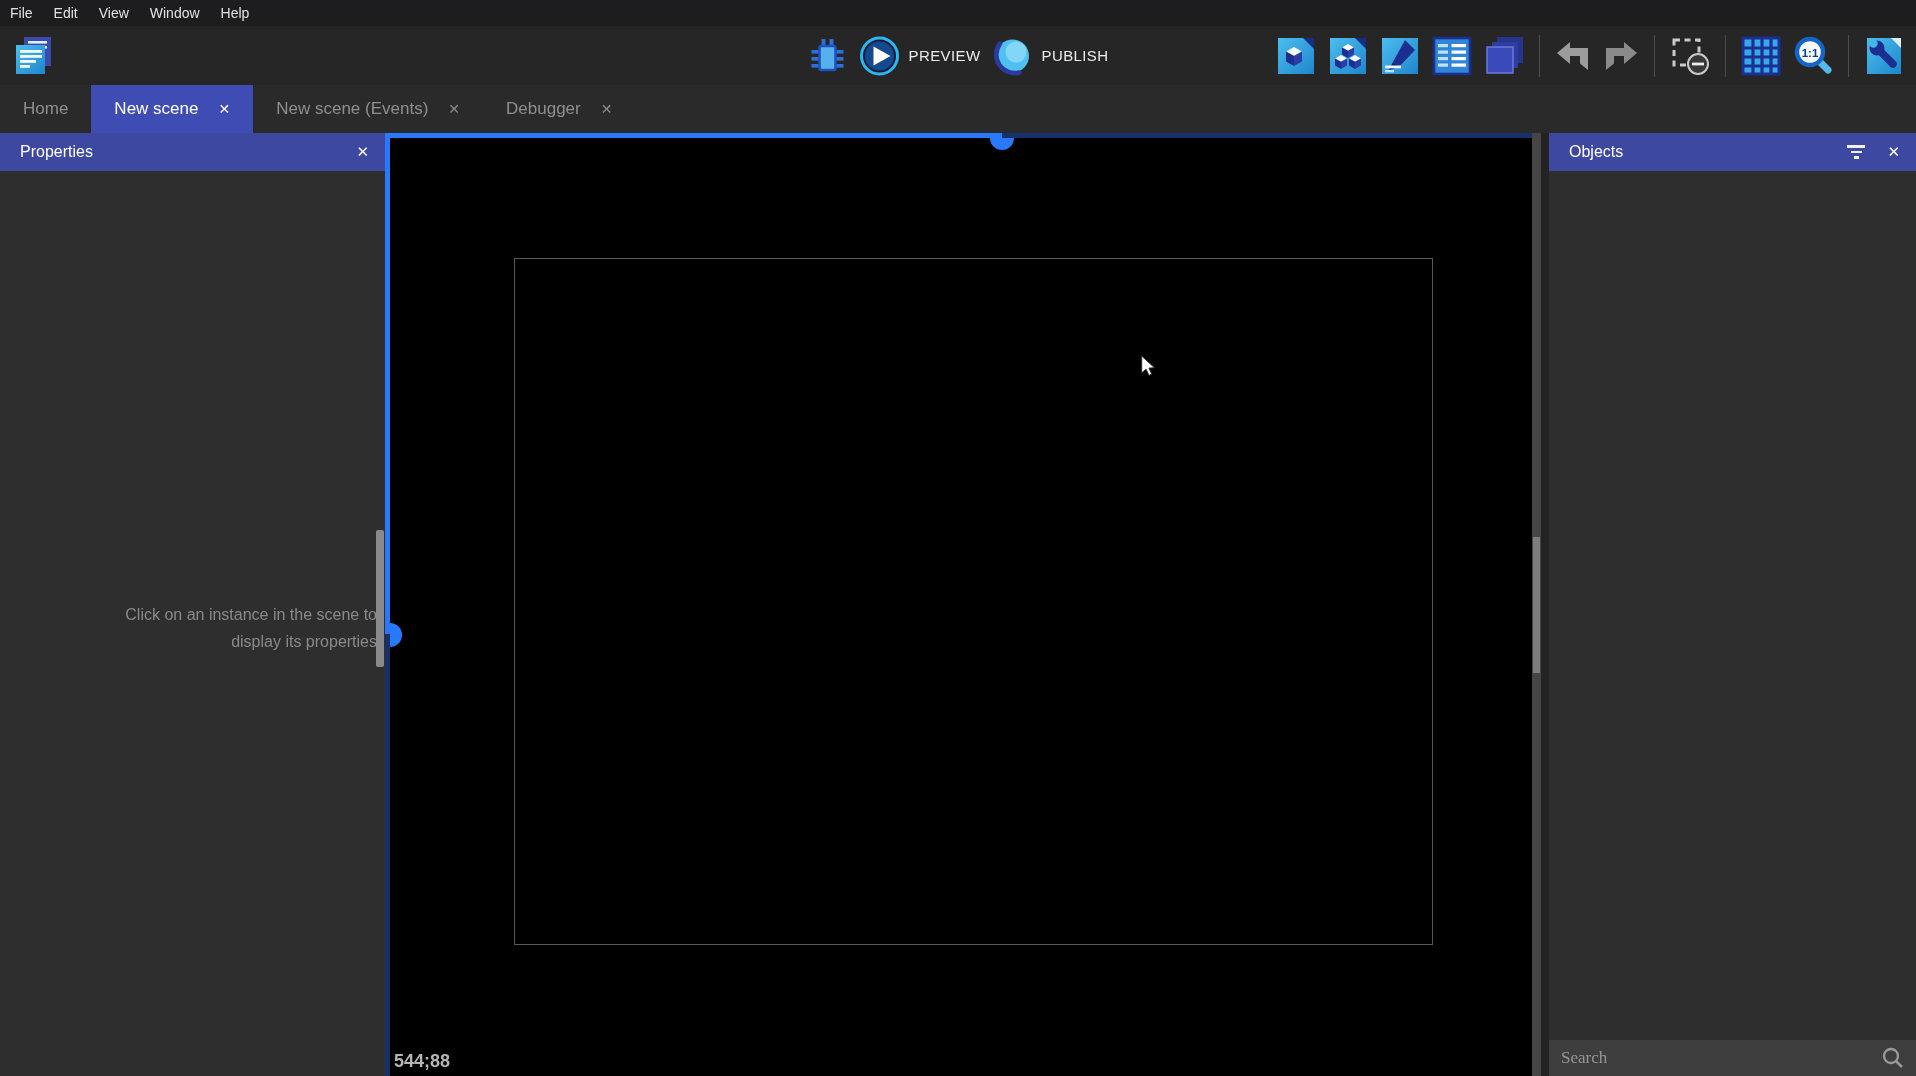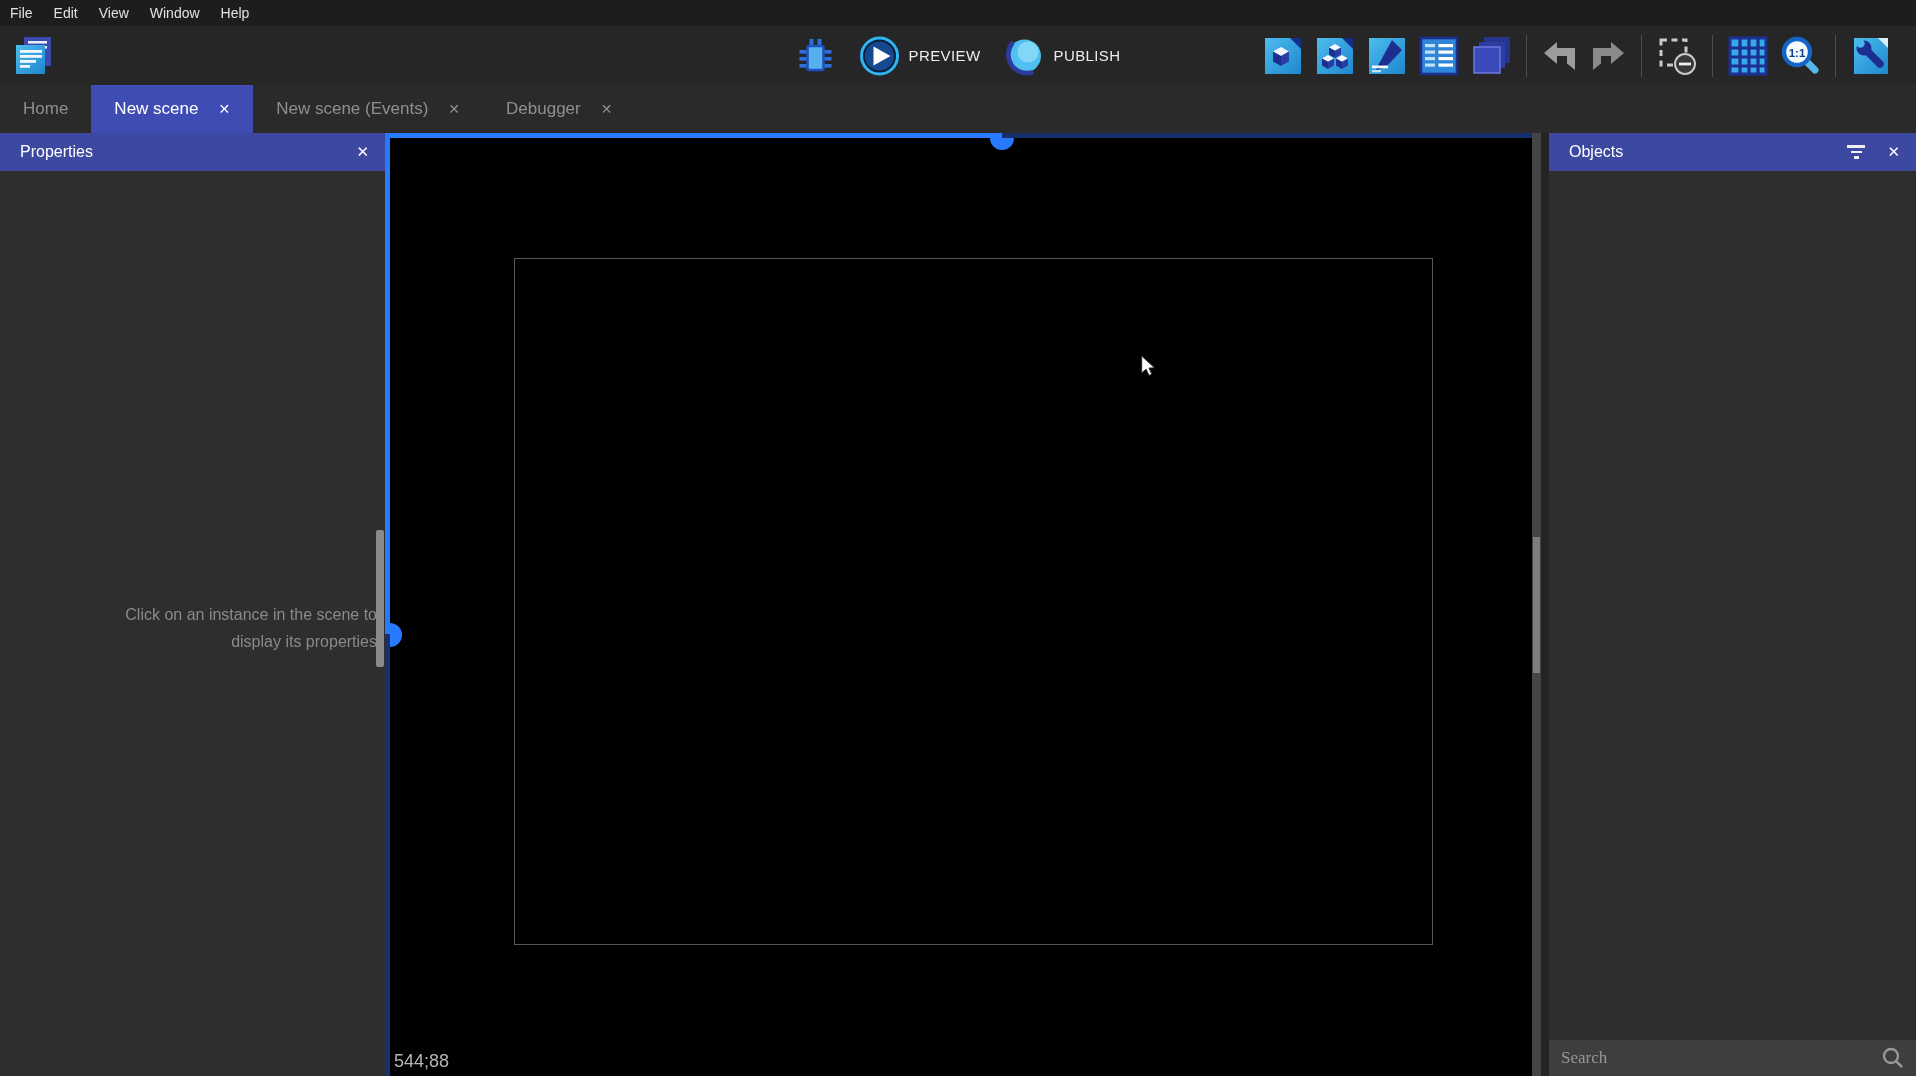--- a/index.html
+++ b/index.html
@@ -10,23 +10,23 @@
   
   .menubar { position:absolute; top:0; left:0; right:0; height:26px; background:#1d1d1f;
     display:flex; align-items:center; gap:21px; padding-left:10px; }
   .menu-item { color:#e2e2e2; font-size:14px; cursor:default; }
 
   
   .toolbar { position:absolute; top:26px; left:0; right:0; height:59px; background:#262626; }
   .toolbar button { background:transparent; border:none; padding:0; display:flex; align-items:center; gap:9px; }
   .pm-btn { position:absolute; left:13px; top:8px; }
   .toolbar-center { position:absolute; left:50%; top:0; height:59px; transform:translateX(-50%);
-    display:flex; align-items:center; gap:24px; }
+    display:flex; align-items:center; gap:12px; }
   .tb-label { color:#ececec; font-size:15px; letter-spacing:0.4px; }
-  .toolbar-right { position:absolute; right:25px; top:0; height:59px; display:flex; align-items:center; gap:12px; }
+  .toolbar-right { position:absolute; right:12px; top:0; height:59px; display:flex; align-items:center; gap:12px; }
   .tb-divider { width:1px; height:42px; background:#4d4d4d; margin:0 3px; }
 
   
   .tabbar { position:absolute; top:85px; left:0; right:0; height:48px; background:#2a2a2a;
     display:flex; align-items:stretch; }
   .tab { display:flex; align-items:center; padding:0 23px; font-size:17px; color:#8f8f8f; cursor:default; }
   .tab .tab-close { margin-left:20px; font-size:14px; color:#8f8f8f; }
   .tab.active { background:#3e4cb4; color:#ffffff; }
   .tab.active .tab-close { color:#ffffff; }
 
@@ -51,21 +51,21 @@
   .cv-border-top .seg-bright { position:absolute; left:0; top:0; width:617px; height:5px; background:#2979ff; }
   .cv-border-top .seg-dark   { position:absolute; left:617px; top:0; right:0; height:5px; background:#15306b; }
   .cv-border-left { position:absolute; top:0; left:0; bottom:0; width:5px; }
   .cv-border-left .seg-bright { position:absolute; top:0; left:0; width:5px; height:501px; background:#2979ff; }
   .cv-border-left .seg-dark   { position:absolute; top:501px; left:0; width:5px; bottom:0; background:#15306b; }
   .handle-top  { position:absolute; left:605px; top:5px; width:24px; height:12px;
     border-radius:0 0 12px 12px; background:#2979ff; }
   .handle-left { position:absolute; left:5px; top:490px; width:12px; height:24px;
     border-radius:0 12px 12px 0; background:#2979ff; }
   .game-rect { position:absolute; left:129px; top:125px; width:919px; height:687px; border:1px solid #585858; }
-  .canvas-coords { position:absolute; left:9px; bottom:4px; color:#b5b5b5; font-size:18px; font-weight:normal; }
+  .canvas-coords { position:absolute; left:9px; bottom:4px; color:#b5b5b5; font-size:18px; font-weight:bold; }
   .mouse-cursor { position:absolute; left:752px; top:222px; }
 
   .v-scrollbar { position:absolute; left:1532px; top:0; width:9px; height:100%; background:#454545; }
   .v-scrollbar .thumb { position:absolute; left:1px; right:1px; top:404px; height:136px; background:#7d7d7d; }
 
   
   .objects-panel { position:absolute; left:1549px; right:0; top:0; bottom:0; background:#2e2e2e; }
   .filter-btn { background:transparent; border:none; margin-right:22px; display:flex; flex-direction:column;
     align-items:center; gap:3px; }
   .filter-btn i { display:block; height:2.5px; background:#f0f0f0; }

